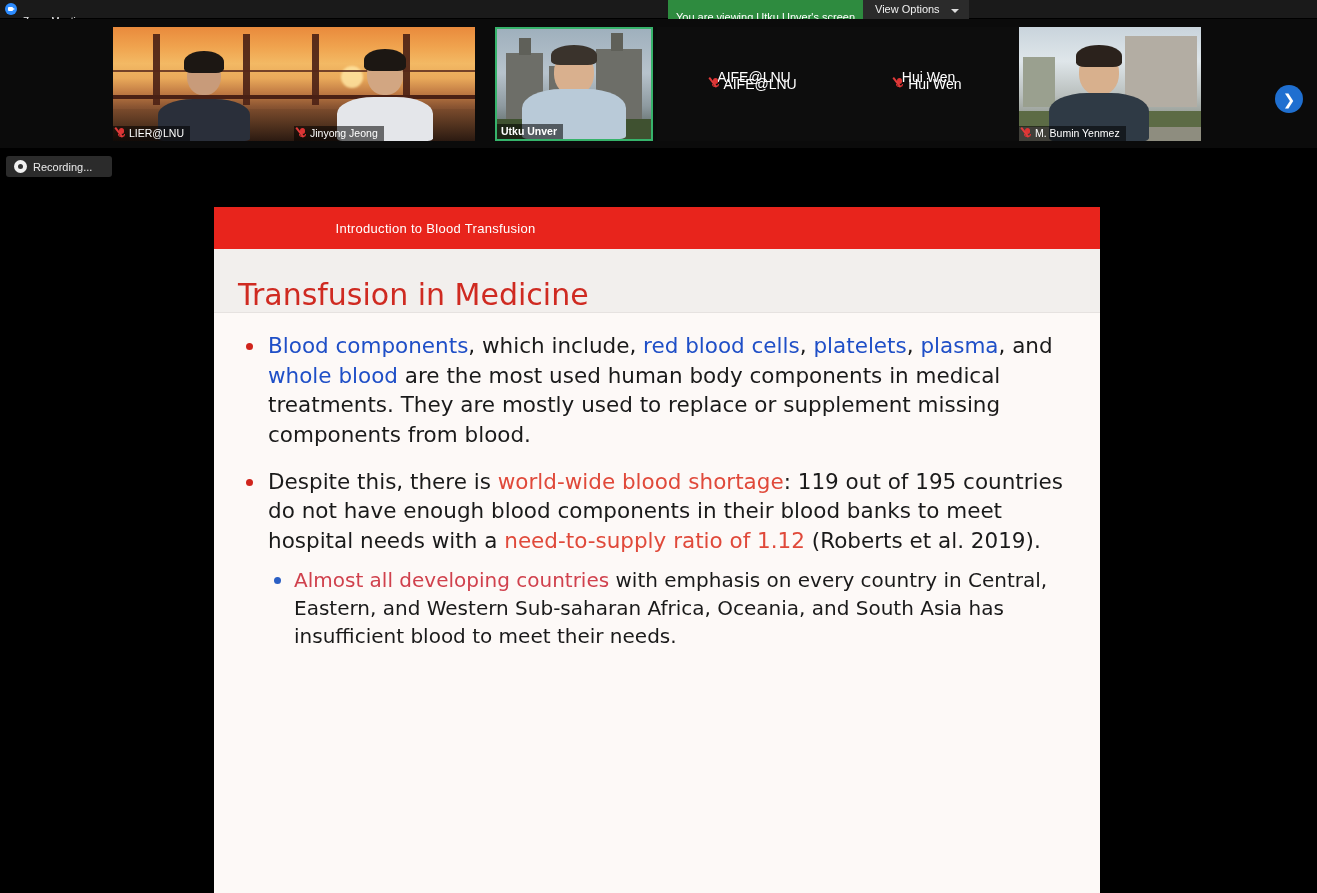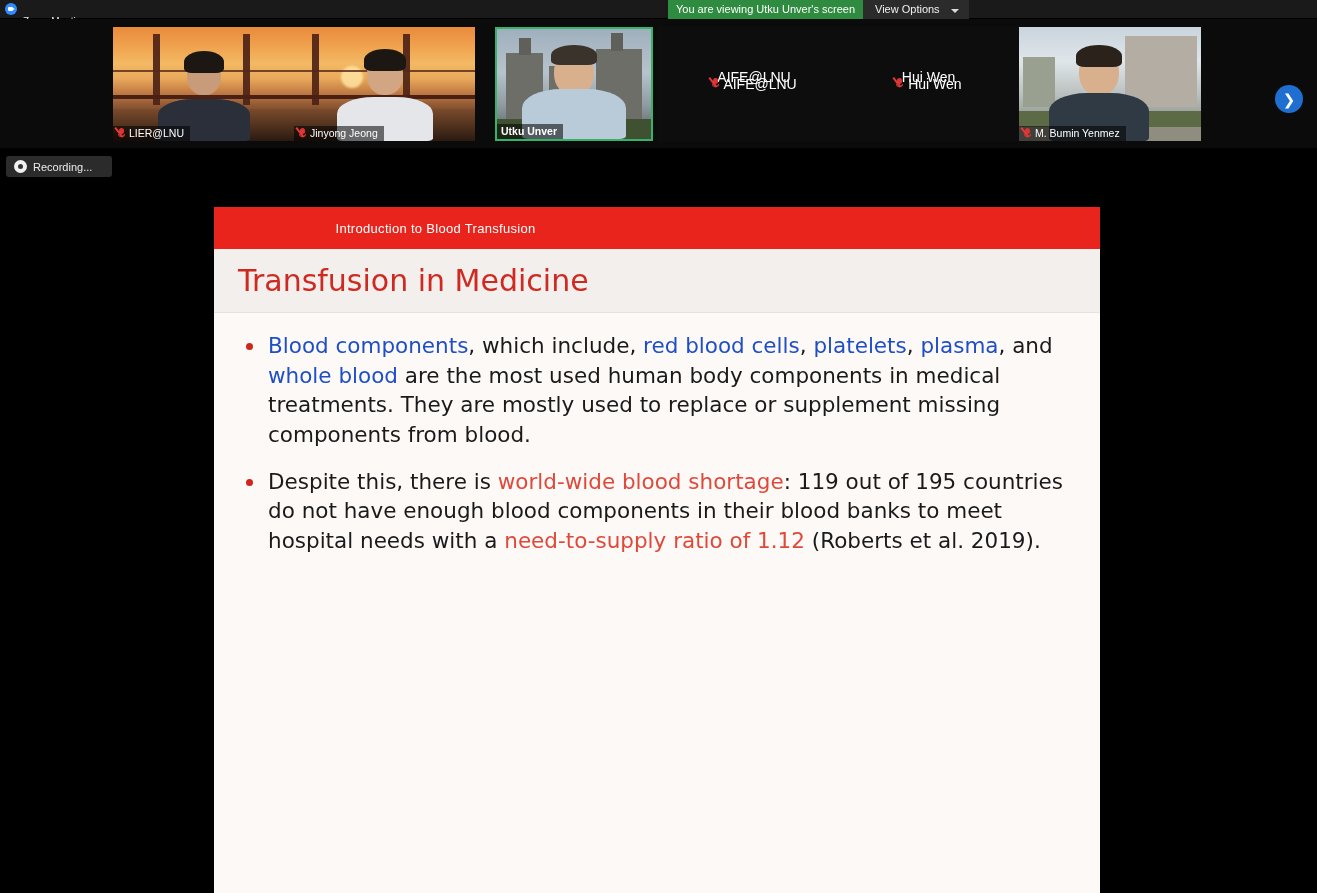--- a/index.html
+++ b/index.html
@@ -66,21 +66,21 @@
     top: 0; left: 668px;
     height: 19px;
     display: flex;
     align-items: stretch;
   }
   .viewing-bar .viewing-label {
     background: #2e8b3f;
     color: #ffffff;
     font-size: 11px;
     line-height: 19px;
-    padding: 0 8px;
+    padding: 8px 8px;
     white-space: nowrap;
     text-align: center;
   }
   .viewing-bar .view-options {
     background: #2b2b2b;
     color: #f0f0f0;
     font-size: 11px;
     line-height: 19px;
     padding: 0 10px 0 12px;
     white-space: nowrap;
@@ -355,21 +355,21 @@
     font-size: 13px;
     letter-spacing: .3px;
     position: absolute;
     left: 0; width: 443px;
     text-align: center;
   }
   .slide-header {
     height: 64px;
     background: #f2efed;
     display: flex;
-    align-items: center;
+    align-items: flex-end;
     padding-left: 24px;
     border-bottom: 1px solid #e6e2e0;
   }
   .slide-title {
     color: #cf2a21;
     font-size: 30px;
     font-family: "DejaVu Sans", sans-serif;
     font-weight: 400;
   }
   .slide-body {
@@ -559,19 +559,21 @@
   <div class="slide">
     <div class="slide-topbar">
       <span class="crumb">Introduction to Blood Transfusion</span>
     </div>
     <div class="slide-header">
       <span class="slide-title">Transfusion in Medicine</span>
     </div>
     <div class="slide-body">
       <ul class="b1">
           <li><span class="blue">Blood components</span>, which include, <span class="blue">red blood cells</span>, <span class="blue">platelets</span>, <span class="blue">plasma</span>, and <span class="blue">whole blood</span> are the most used human body components in medical treatments. They are mostly used to replace or supplement missing components from blood.</li>
-          <li>Despite this, there is <span class="red">world-wide blood shortage</span>: 119 out of 195 countries do not have enough blood components in their blood banks to meet hospital needs with a <span class="red">need-to-supply ratio of 1.12</span> (Roberts et al. 2019).</li>
+          <li>Despite this, there is <span class="red">world-wide blood shortage</span>: 119 out of 195 countries do not have enough blood components in their blood banks to meet hospital needs with a <span class="red">need-to-supply ratio of 1.12</span> (Roberts et al. 2019).<ul class="b2">
+              <li><span class="pink">Almost all developing countries</span> with emphasis on every country in Central, Eastern, and Western Sub-saharan Africa, Oceania, and South Asia has insufficient blood to meet their needs.</li>
+            </ul></li>
         </ul>
     </div>
 
   </div>
 
 </div>
 
 </body></html>

